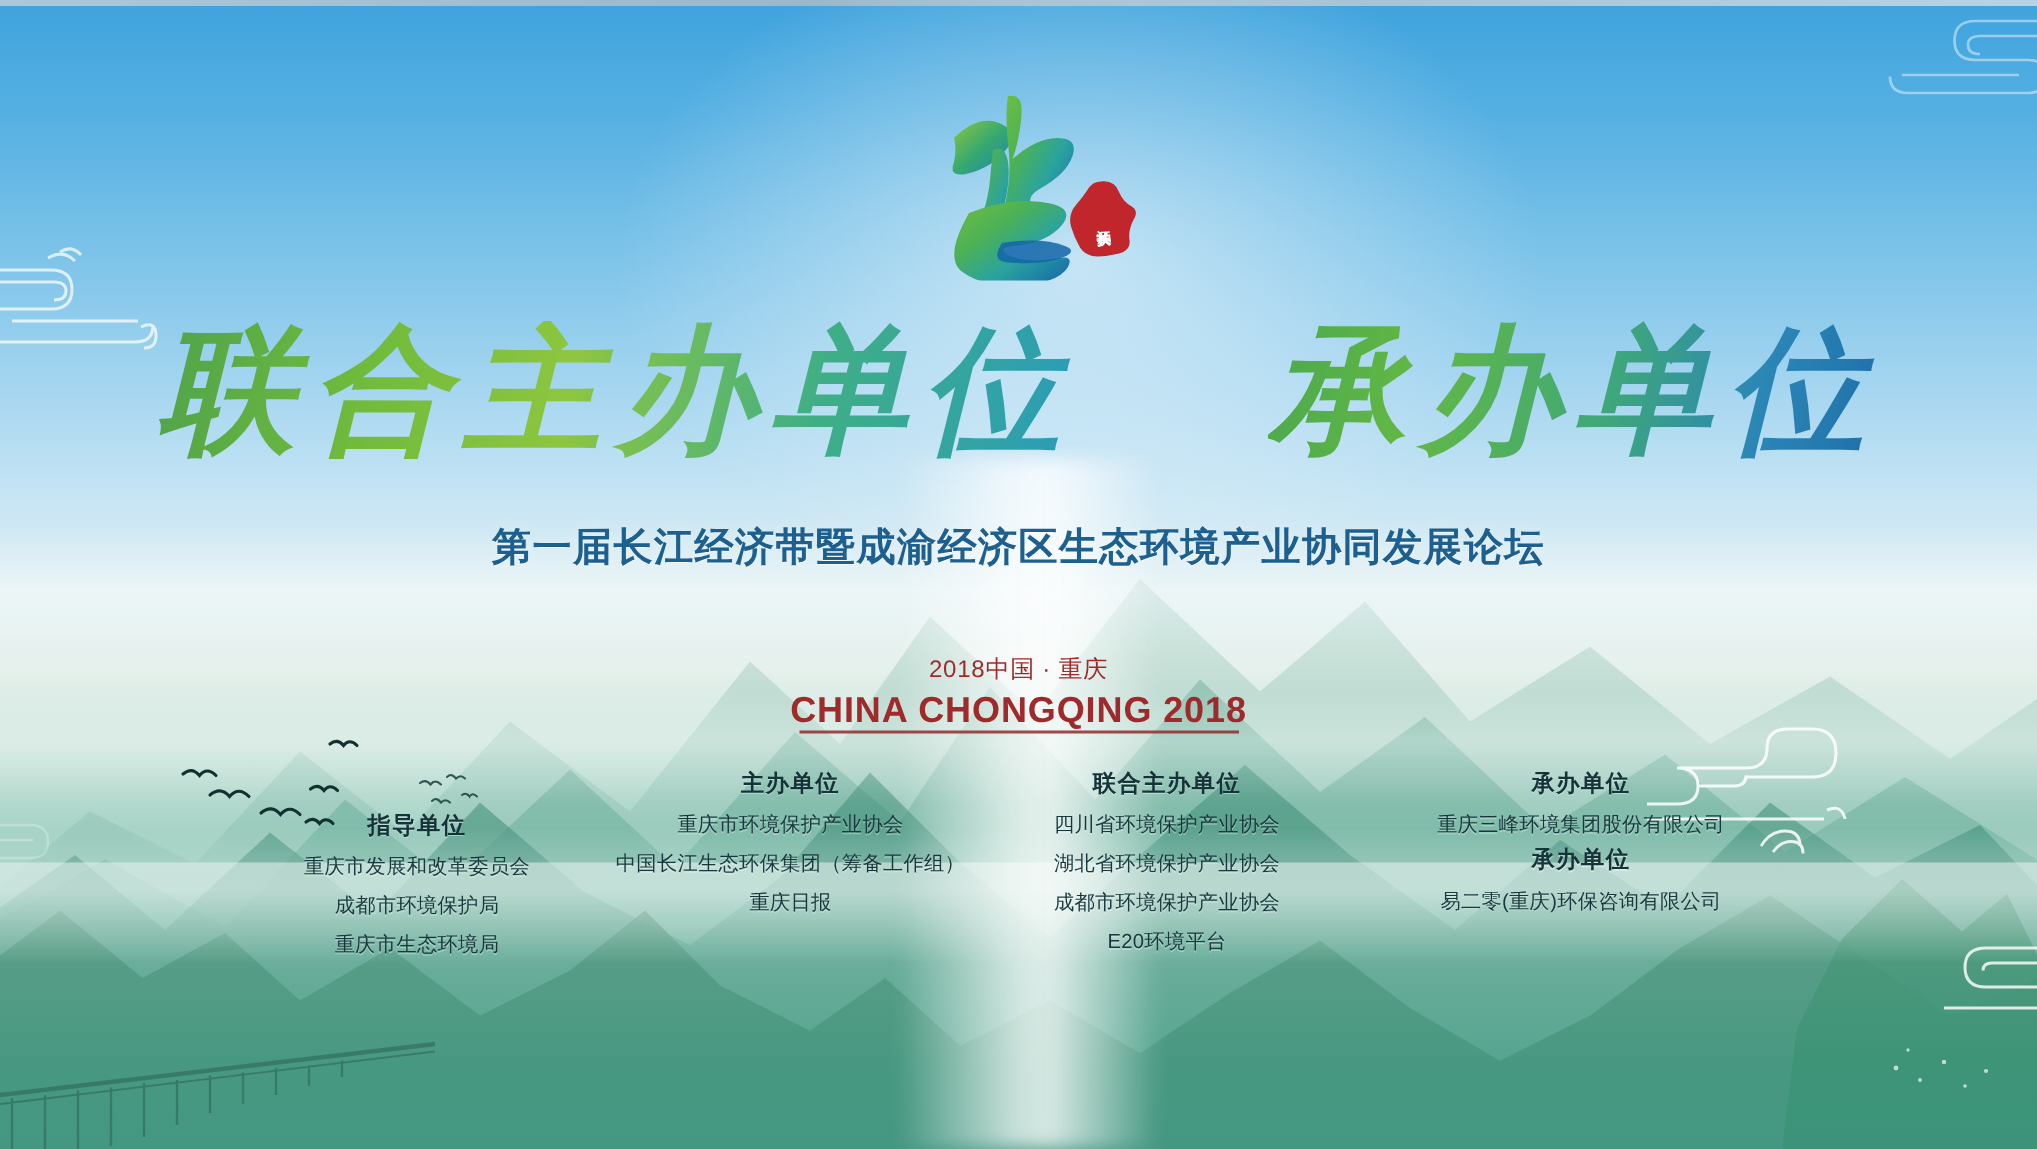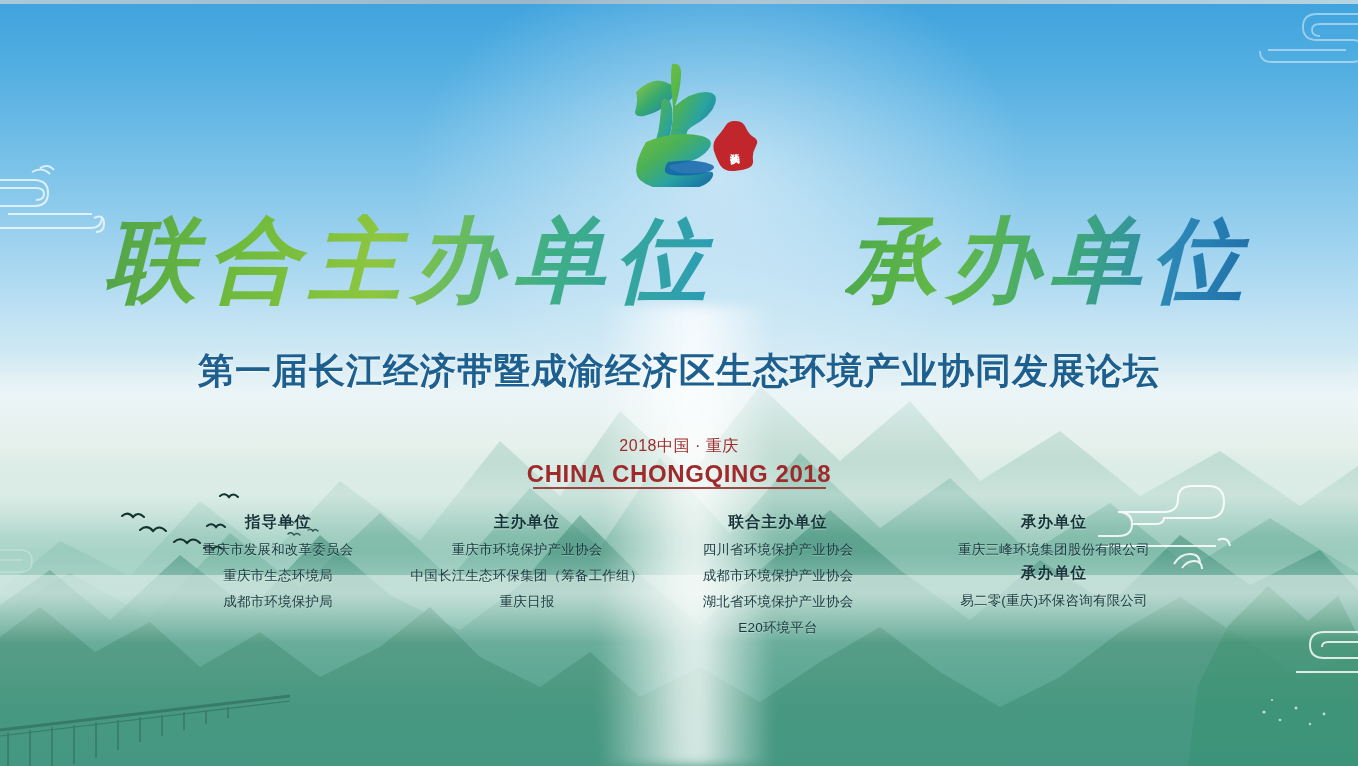--- a/index.html
+++ b/index.html
@@ -92,21 +92,21 @@
   .headline .g2{
     background:linear-gradient(100deg,#4aa84e 0%,#63b844 25%,#3fa878 55%,#2b86b6 80%,#1f6fa8 100%);
     -webkit-background-clip:text; background-clip:text; color:transparent;
     -webkit-text-fill-color:transparent;
   }
 
   
   .subtitle{
     position:absolute; left:0; top:347px; width:100%;
     text-align:center; white-space:nowrap;
-    font-size:36px; font-weight:bold; letter-spacing:1px;
+    font-size:26px; font-weight:bold; letter-spacing:1px;
     color:#1d5f8e;
     text-shadow:0 1px 0 rgba(255,255,255,.65), 0 0 10px rgba(255,255,255,.35);
   }
 
   
   .date-block{
     position:absolute; left:0; top:436px; width:100%;
     text-align:center; color:#9e2a2b;
   }
   .date-cn{ font-size:16px; font-weight:normal; letter-spacing:.5px; }
@@ -115,21 +115,21 @@
     position:absolute; left:533px; top:487px; width:293px; height:2px;
     background:#8f2b2c; opacity:.85;
   }
 
   
   .orgs{
     position:absolute; left:0; top:512px; width:100%; height:130px;
     display:flex; justify-content:center; align-items:flex-start;
   }
   .org-col{ text-align:center; padding:0 6px; }
-  .org-col.c1{ width:248px; }
+  .org-col.c1{ width:248px;margin-top:28px; }
   .org-col.c2{ width:250px; }
   .org-col.c3{ width:252px; }
   .org-col.c4{ width:300px; }
 
   .org-head{
     font-size:15.5px; font-weight:bold; color:#15343a; letter-spacing:1px;
     text-shadow:0 1px 0 rgba(255,255,255,.4);
   }
   .org-line{
     font-size:13.5px; color:#17383d; margin-top:8px; letter-spacing:.2px;
@@ -357,36 +357,36 @@
     <div class="date-cn">2018中国 · 重庆</div>
     <div class="date-en">CHINA CHONGQING 2018</div>
   </div>
   <div class="date-rule"></div>
 
   <div class="orgs">
 
     <div class="org-col c1">
       <div class="org-head">指导单位</div>
       <div class="org-line">重庆市发展和改革委员会</div>
+      <div class="org-line">成都市环境保护局</div>
       <div class="org-line">重庆市生态环境局</div>
-      <div class="org-line">成都市环境保护局</div>
     </div>
 
     <div class="org-col c2">
       <div class="org-head">主办单位</div>
       <div class="org-line">重庆市环境保护产业协会</div>
       <div class="org-line">中国长江生态环保集团（筹备工作组）</div>
       <div class="org-line">重庆日报</div>
     </div>
 
     <div class="org-col c3">
       <div class="org-head">联合主办单位</div>
       <div class="org-line">四川省环境保护产业协会</div>
+      <div class="org-line">湖北省环境保护产业协会</div>
       <div class="org-line">成都市环境保护产业协会</div>
-      <div class="org-line">湖北省环境保护产业协会</div>
       <div class="org-line">E20环境平台</div>
     </div>
 
     <div class="org-col c4">
       <div class="org-head">承办单位</div>
       <div class="org-line">重庆三峰环境集团股份有限公司</div>
       <div class="org-head org-sub">承办单位</div>
       <div class="org-line">易二零(重庆)环保咨询有限公司</div>
     </div>
 

